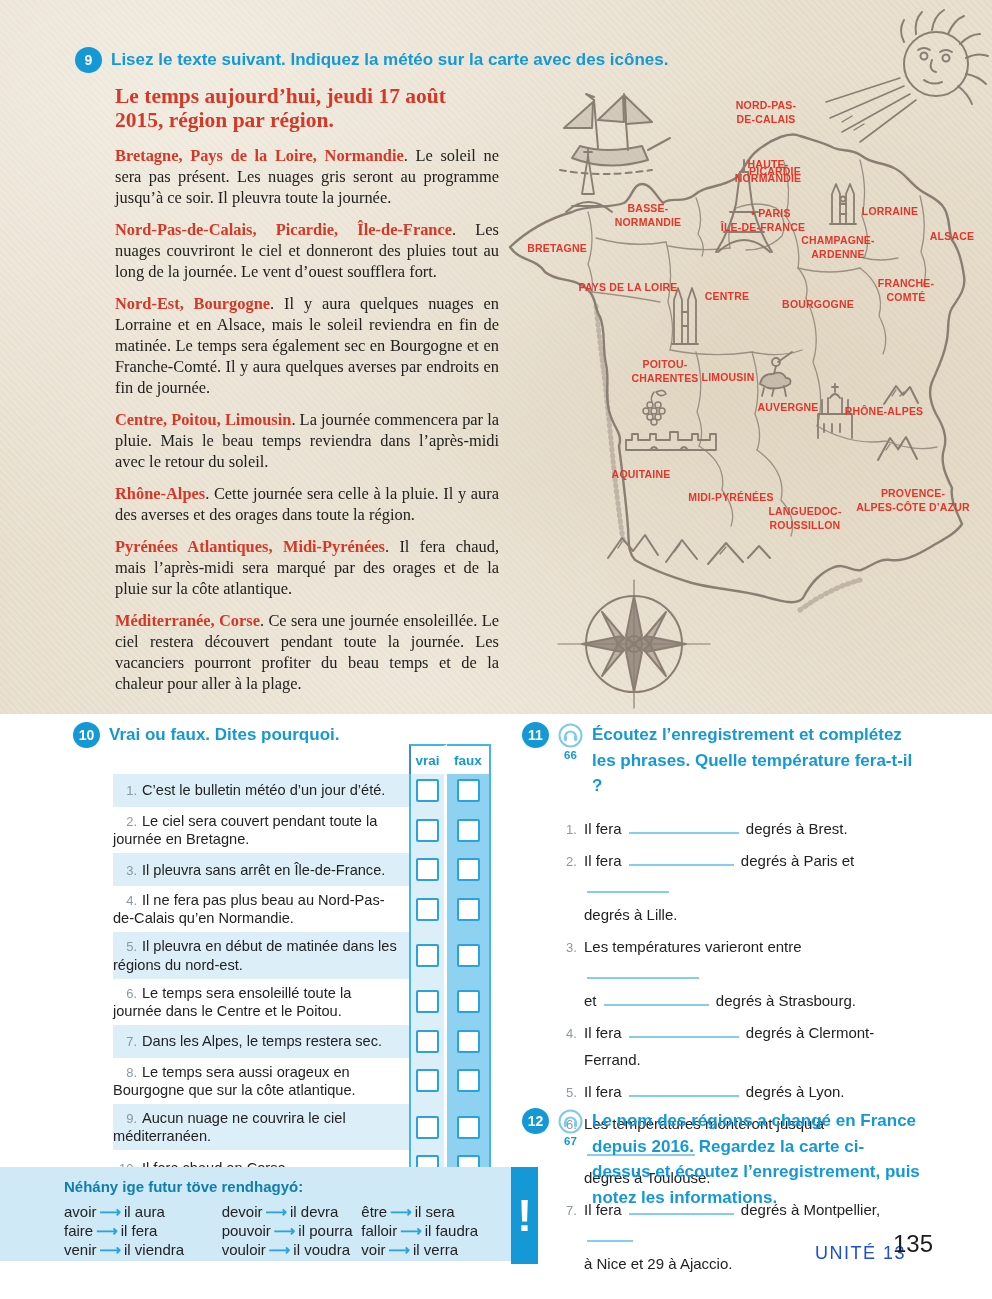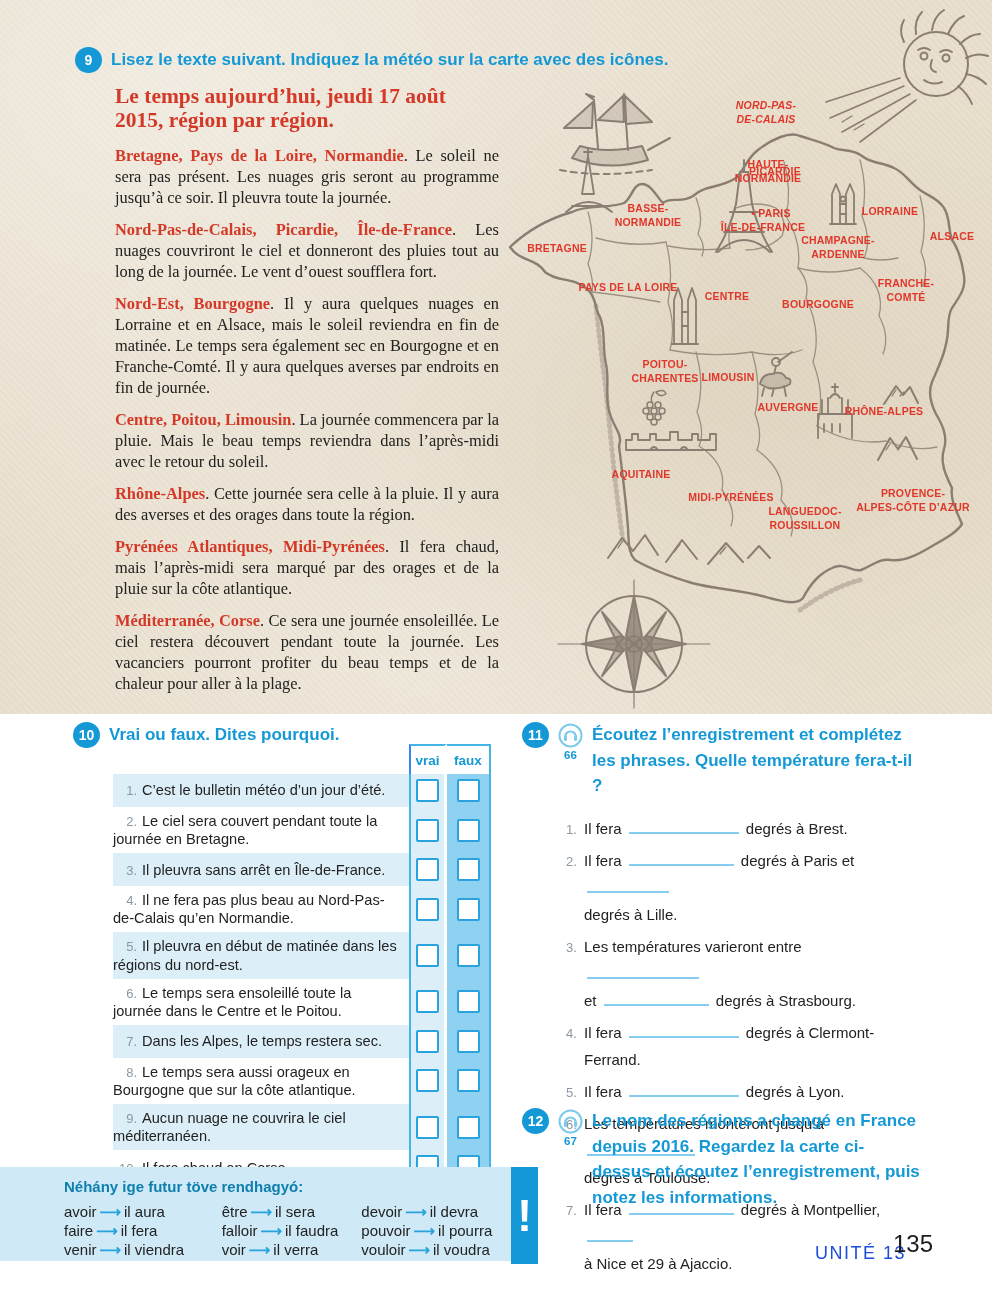--- a/index.html
+++ b/index.html
@@ -249,21 +249,21 @@
           <path stroke-width="1.3" d="M386,450 L390,444 M398,450 L402,444"></path>
           <path d="M108,558 L122,538 L133,551 L145,535 L158,555"></path>
           <path d="M166,562 L182,540 L197,559"></path>
           <path d="M208,564 L226,543 L243,562"></path>
           <path d="M248,558 L259,546 L270,558"></path>
           <path stroke-width="1.3" d="M118,548 L122,542 M174,552 L180,544 M220,554 L226,547"></path>
         </g>
       </g>
     </svg>
     <div id="map-labels">
-        <div class="region-label" style="left: 266px; top: 113px; font-style: italic;">
+        <div class="region-label" style="left: 266px; top: 113px;">
           <div>NORD-PAS-</div>
           <div>DE-CALAIS</div>
         </div>
         <div class="region-label" style="left: 220px; top: 172px; margin-left: 48px;">
           <div>HAUTE-</div>
           <div>NORMANDIE</div>
         </div>
         <div class="region-label" style="left: 275px; top: 172px;">
           <div>PICARDIE</div>
         </div>
@@ -504,29 +504,29 @@
 
   <div class="verbbox">
     <div class="vb-title">Néhány ige futur töve rendhagyó:</div>
     <div class="vcols" id="verb-cols">
         <div class="vcol">
           <div class="vrow"><span>avoir</span><span class="varrow">⟶</span><span>il aura</span></div>
           <div class="vrow"><span>faire</span><span class="varrow">⟶</span><span>il fera</span></div>
           <div class="vrow"><span>venir</span><span class="varrow">⟶</span><span>il viendra</span></div>
         </div>
         <div class="vcol">
+          <div class="vrow"><span>devoir</span><span class="varrow">⟶</span><span>il devra</span></div>
+          <div class="vrow"><span>pouvoir</span><span class="varrow">⟶</span><span>il pourra</span></div>
+          <div class="vrow"><span>vouloir</span><span class="varrow">⟶</span><span>il voudra</span></div>
+        </div>
+        <div class="vcol">
           <div class="vrow"><span>être</span><span class="varrow">⟶</span><span>il sera</span></div>
           <div class="vrow"><span>falloir</span><span class="varrow">⟶</span><span>il faudra</span></div>
           <div class="vrow"><span>voir</span><span class="varrow">⟶</span><span>il verra</span></div>
         </div>
-        <div class="vcol">
-          <div class="vrow"><span>devoir</span><span class="varrow">⟶</span><span>il devra</span></div>
-          <div class="vrow"><span>pouvoir</span><span class="varrow">⟶</span><span>il pourra</span></div>
-          <div class="vrow"><span>vouloir</span><span class="varrow">⟶</span><span>il voudra</span></div>
-        </div>
       </div>
   </div>
   <div class="ribbon">
     <span>!</span>
   </div>
 
   <div class="unit-label">UNITÉ 13</div>
   <div class="page-number">135</div>
 
 </div>

